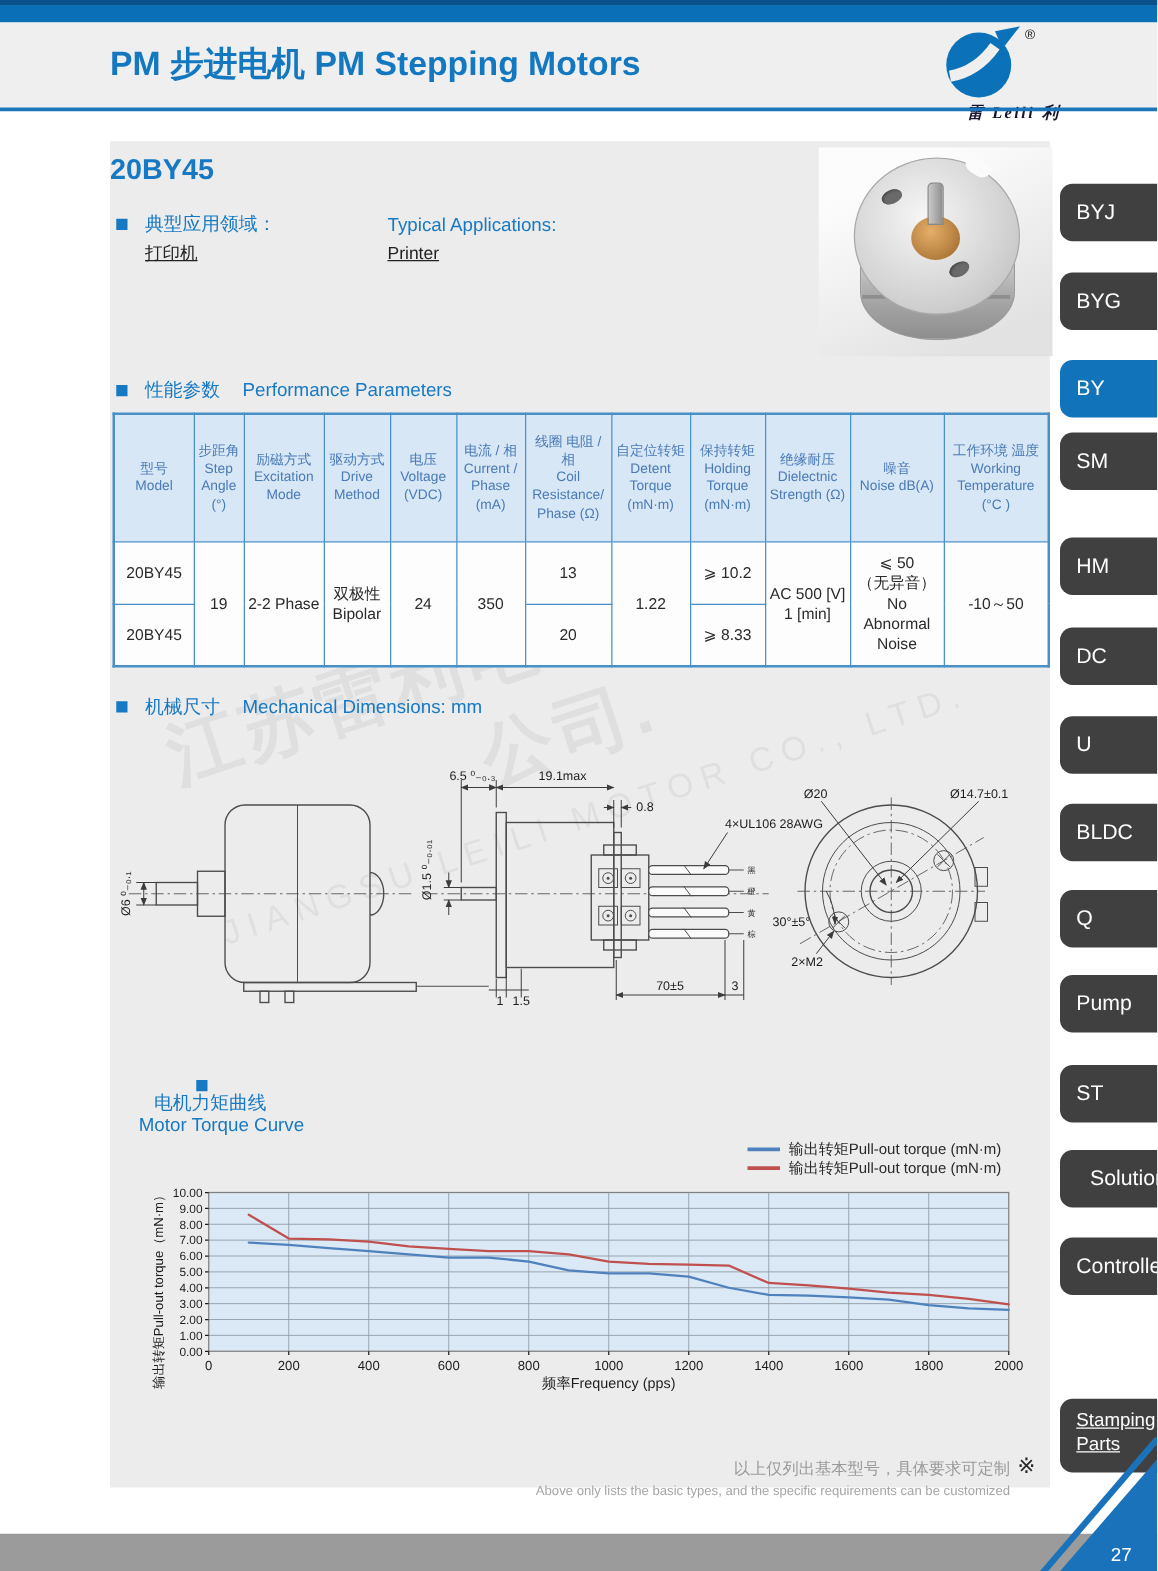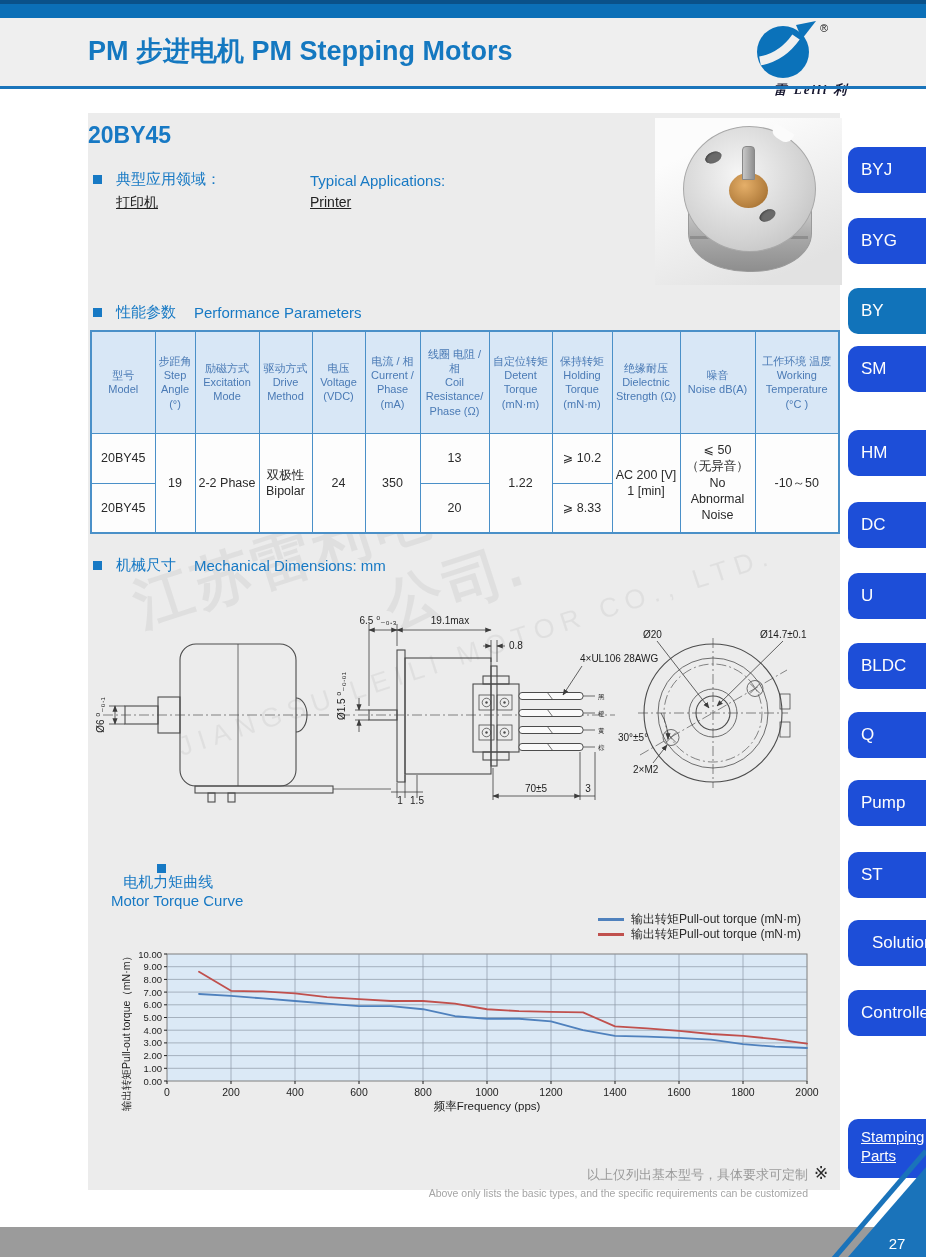--- a/index.html
+++ b/index.html
@@ -48,21 +48,21 @@
   .m-shaft{position:absolute;left:87px;top:28px;width:11px;height:32px;border-radius:4px 4px 0 0;
            background:linear-gradient(90deg,#c8c8c8,#8f8f8f);border:1px solid #888;}
   .m-hole1{position:absolute;left:50px;top:34px;width:17px;height:11px;border-radius:50%;
            background:#6a6a6a;transform:rotate(-22deg);box-shadow:inset 1px 1px 2px #444;}
   .m-hole2{position:absolute;left:104px;top:92px;width:17px;height:11px;border-radius:50%;
            background:#6a6a6a;transform:rotate(-28deg);box-shadow:inset 1px 1px 2px #444;}
   .m-notch{position:absolute;left:116px;top:10px;width:22px;height:12px;background:#fbfbfb;
            transform:rotate(32deg);border-radius:0 0 8px 8px;}
 
   
-  .tab{position:absolute;left:848px;width:78px;height:46px;background:#1d4ed8;color:#fdfdfd;
+  .tab{position:absolute;left:848px;width:78px;height:46px;background:#404040;color:#fdfdfd;
        border-radius:10px 0 0 10px;font-size:17px;line-height:46px;padding-left:13px;
        box-sizing:border-box;cursor:pointer;z-index:5;}
   .tab.active{background:#1173ba;}
   .tab.tall{height:59px;line-height:1.25;padding-top:9px;font-size:15px;}
 
   
   .perf-table{position:absolute;left:90px;top:330px;width:748px;border-collapse:collapse;
               table-layout:fixed;z-index:4;background:transparent;}
   .perf-table th,.perf-table td{border:1px solid #4a90c8;text-align:center;vertical-align:middle;padding:1px;}
   .perf-table thead tr{height:102px;}
@@ -242,21 +242,21 @@
         <td rowspan="2">
             <span class="blk">双极性</span>
             <span class="blk">Bipolar</span>
           </td>
         <td rowspan="2">24</td>
         <td rowspan="2">350</td>
         <td>13</td>
         <td rowspan="2">1.22</td>
         <td>⩾ 10.2</td>
         <td rowspan="2">
-            <span class="blk">AC 200 [V]</span>
+            <span class="blk">AC 500 [V]</span>
             <span class="blk">1 [min]</span>
           </td>
         <td rowspan="2">
             <span class="blk">⩽ 50</span>
             <span class="blk">（无异音）</span>
             <span class="blk">No Abnormal Noise</span>
           </td>
         <td rowspan="2">-10～50</td>
       </tr>
       <tr>

